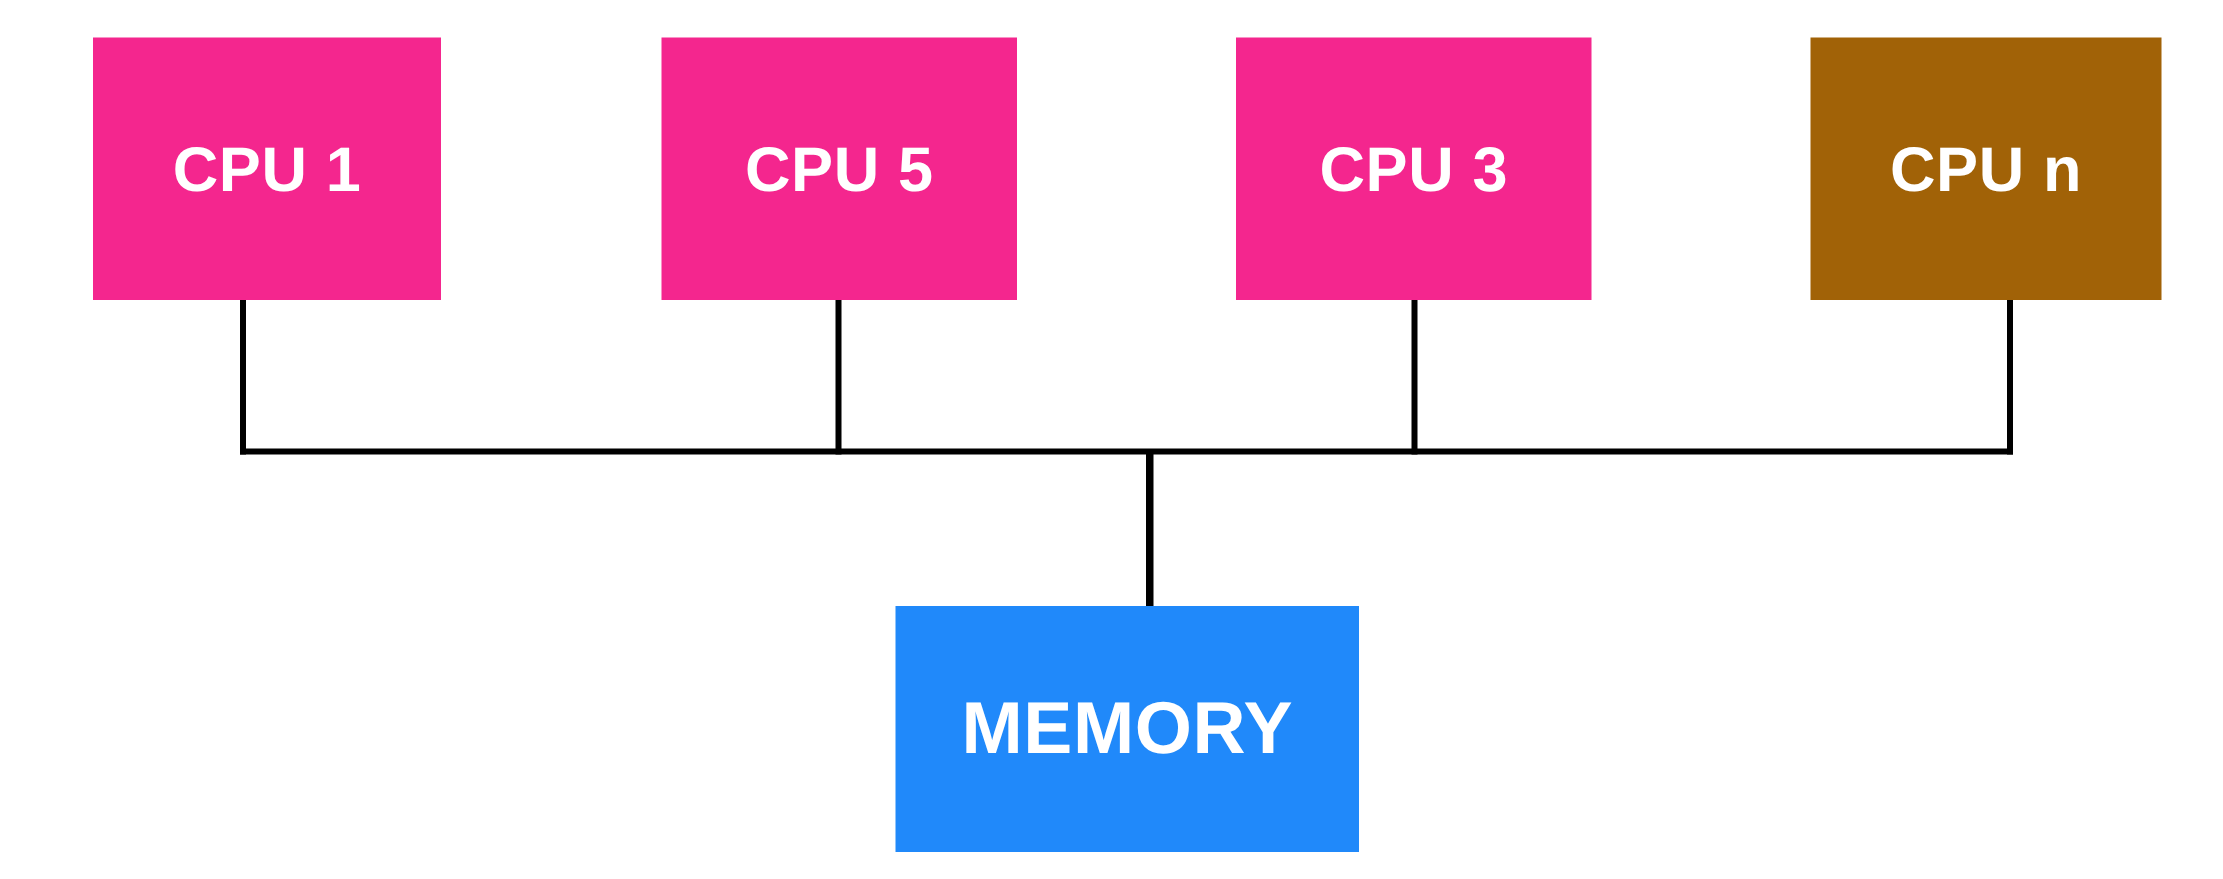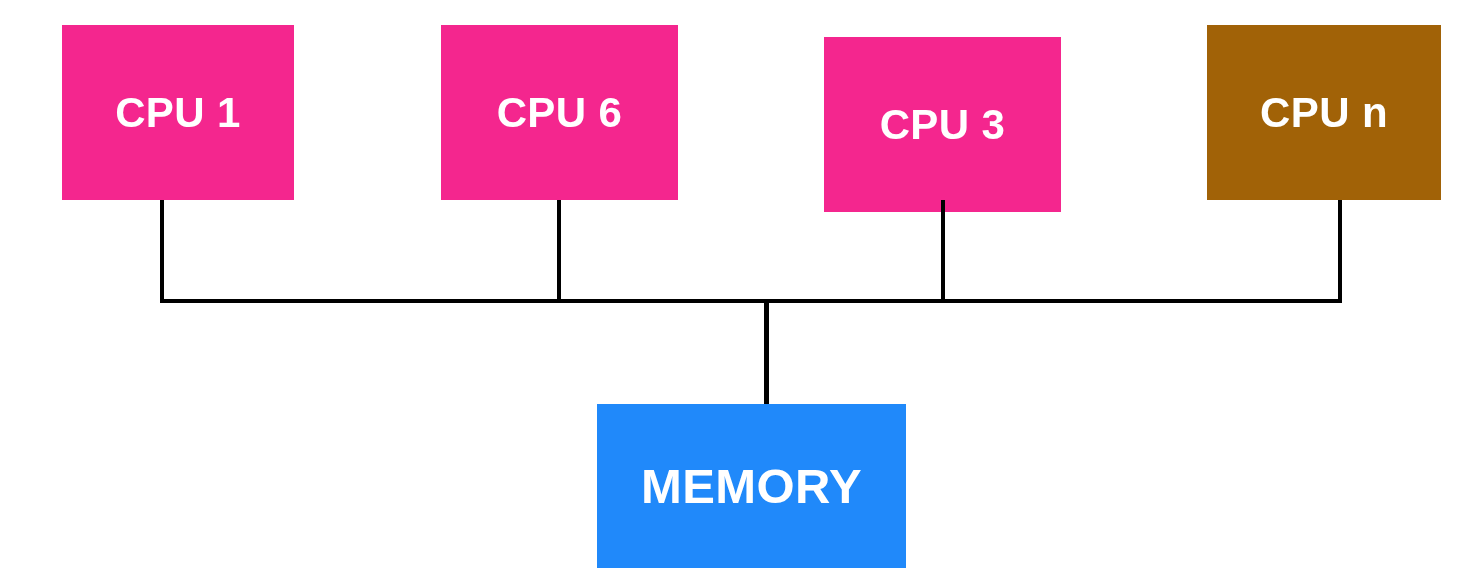--- a/index.html
+++ b/index.html
@@ -52,24 +52,24 @@
 </head>
 <body>
 
 <div id="diagram-canvas">
 
   <div class="node-box cpu-box" style="left:62px; top:25px; width:232px; height:175px; background:#f4268e;">
     <span class="node-label">CPU 1</span>
   </div>
 
   <div class="node-box cpu-box" style="left:441px; top:25px; width:237px; height:175px; background:#f4268e;">
-    <span class="node-label">CPU 6</span>
+    <span class="node-label">CPU 5</span>
   </div>
 
-  <div class="node-box cpu-box" style="left:824px; top:25px; width:237px; height:175px; background:#f4268e;margin-top:12px;">
+  <div class="node-box cpu-box" style="left:824px; top:25px; width:237px; height:175px; background:#f4268e;">
     <span class="node-label">CPU 3</span>
   </div>
 
   <div class="node-box cpu-box" style="left:1207px; top:25px; width:234px; height:175px; background:#a16207;">
     <span class="node-label">CPU n</span>
   </div>
 
   <div class="bus-line-v" style="left:160px; top:200px; width:4px; height:103px;"></div>
   <div class="bus-line-v" style="left:557px; top:200px; width:4px; height:103px;"></div>
   <div class="bus-line-v" style="left:941px; top:200px; width:4px; height:103px;"></div>

